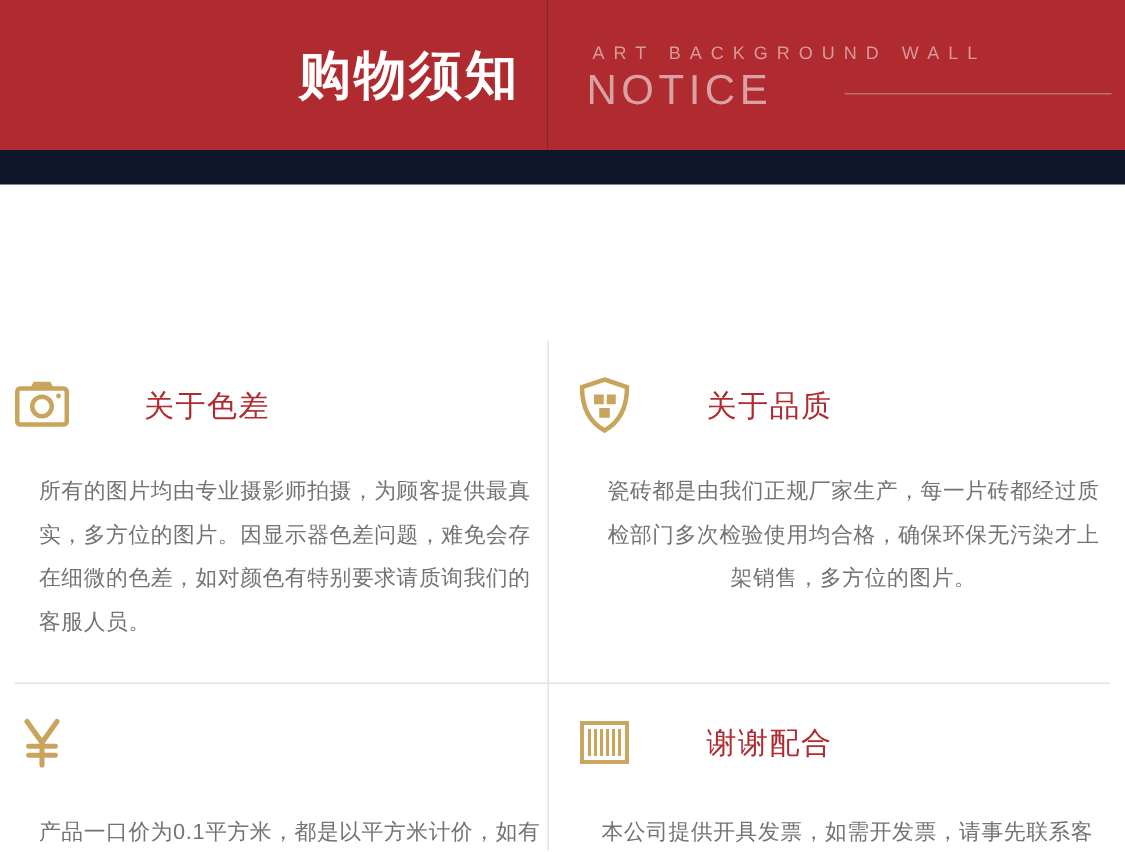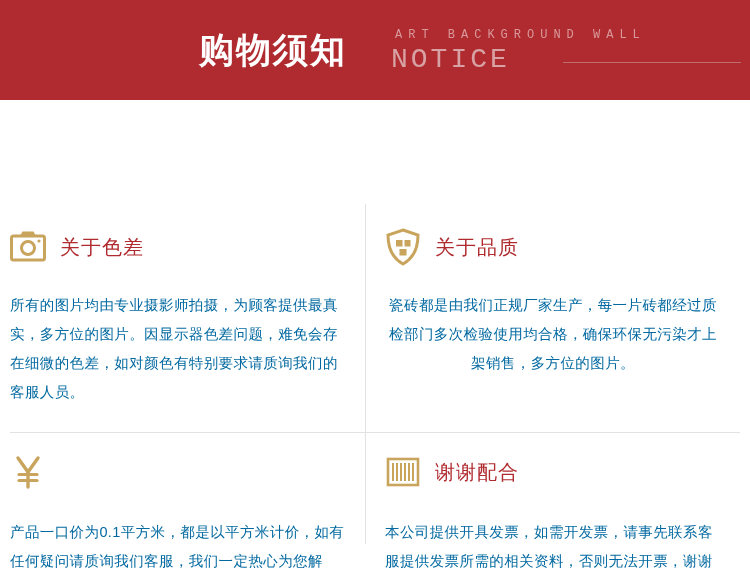--- a/index.html
+++ b/index.html
@@ -16,24 +16,23 @@
   .page {
     position: relative;
     width: 750px;
     height: 568px;
     box-sizing: border-box;
   }
 
   
   .header {
     position: relative;
-    height: 100px;
-    background: #be185d;
+    height: 123px;
+    background: #0f172a;
     overflow: hidden;
-    font-family: Liberation Mono, monospace;
   }
   .header-left {
     position: absolute;
     left: 0;
     top: 0;
     width: 365px;
     height: 100px;
     background: #b02b2f;
   }
   .header-title {
@@ -117,41 +116,43 @@
   }
   .cell-tl { left: 10px;  top: 125px; }
   .cell-tr { left: 385px; top: 125px; text-align: center; }
   .cell-bl { left: 10px;  top: 350px; }
   .cell-br { left: 385px; top: 350px; }
 
   .cell-head {
     display: flex;
     align-items: center;
     height: 44px;
+    gap: 36px;
   }
   .cell-icon {
     width: 36px;
     height: 38px;
     margin-right: 14px;
     flex: none;
     display: block;
   }
   .cell-title {
     color: #b02b2f;
     font-size: 20px;
     letter-spacing: 1px;
     white-space: nowrap;
   }
   .cell-body {
     margin-top: 22px;
-    color: #0369a1;
+    color: #737373;
     font-size: 14.5px;
     line-height: 29px;
     letter-spacing: 0.4px;
     width: 336px;
+    margin-left: 16px;
   }
   .cell-br .cell-body,
   .cell-bl .cell-body { margin-top: 24px; }
 </style>
 </head>
 <body>
 
 <div class="page">
 
   <div class="header">

